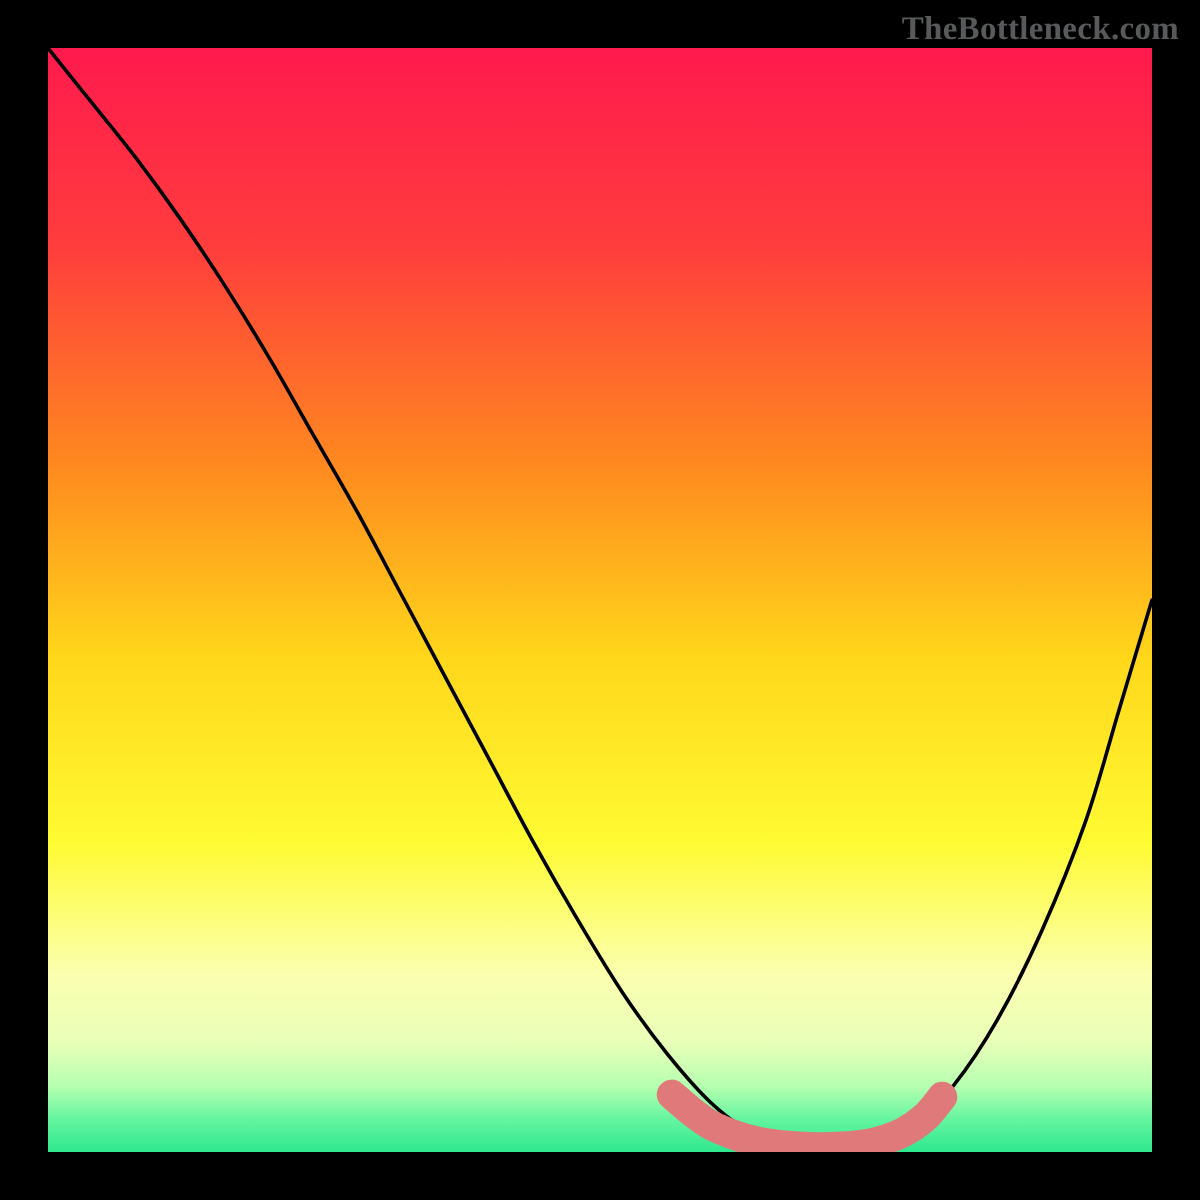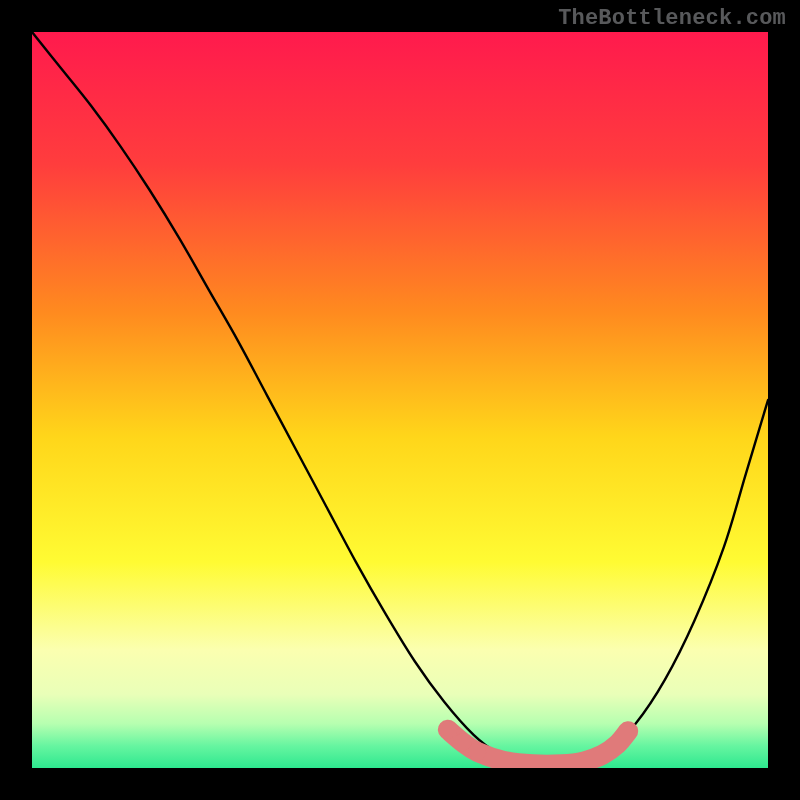--- a/index.html
+++ b/index.html
@@ -23,21 +23,21 @@
     left: 32px;
     top: 32px;
     width: 736px;
     height: 736px;
     overflow: hidden;
   }
   .watermark {
     position: absolute;
     top: 6px;
     right: 14px;
-    font-family: Liberation Mono, monospace;
+    font-family: Liberation Serif, serif;
     font-size: 22px;
     font-weight: 600;
     color: #58595b;
     letter-spacing: 0.2px;
     text-align: center;
   }
   svg { display: block; }
 </style>
 </head>
 <body>

